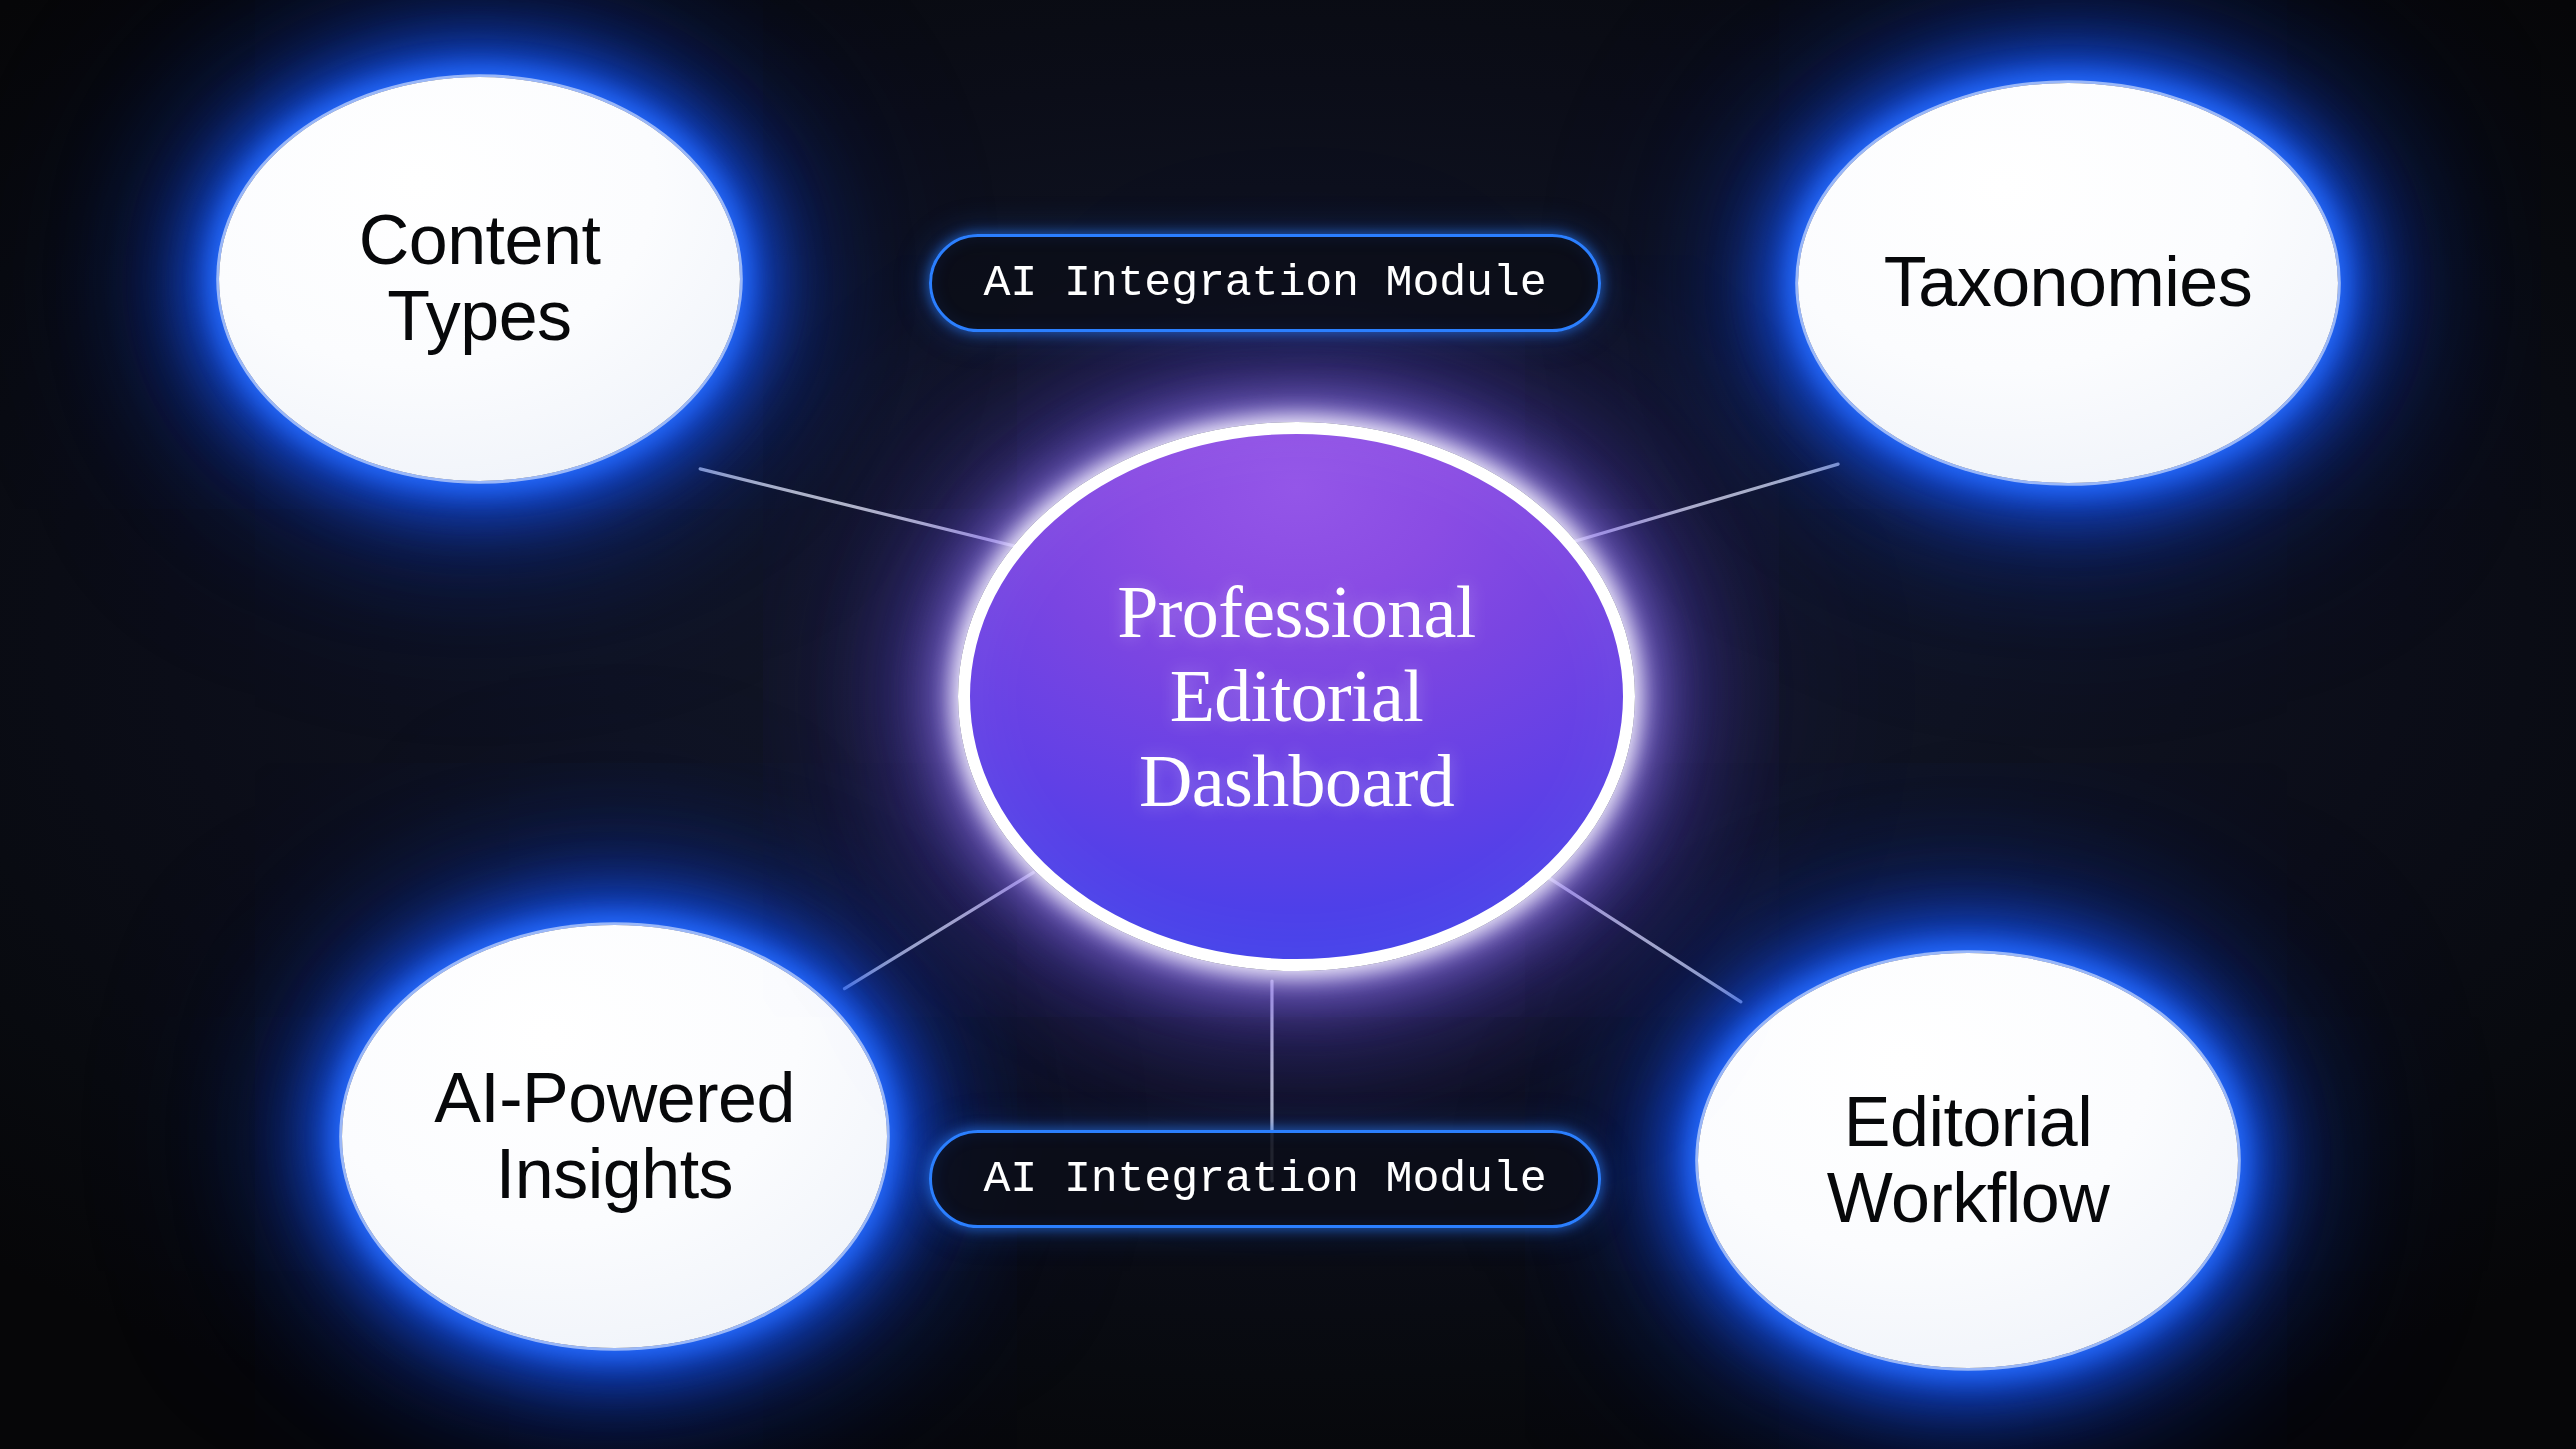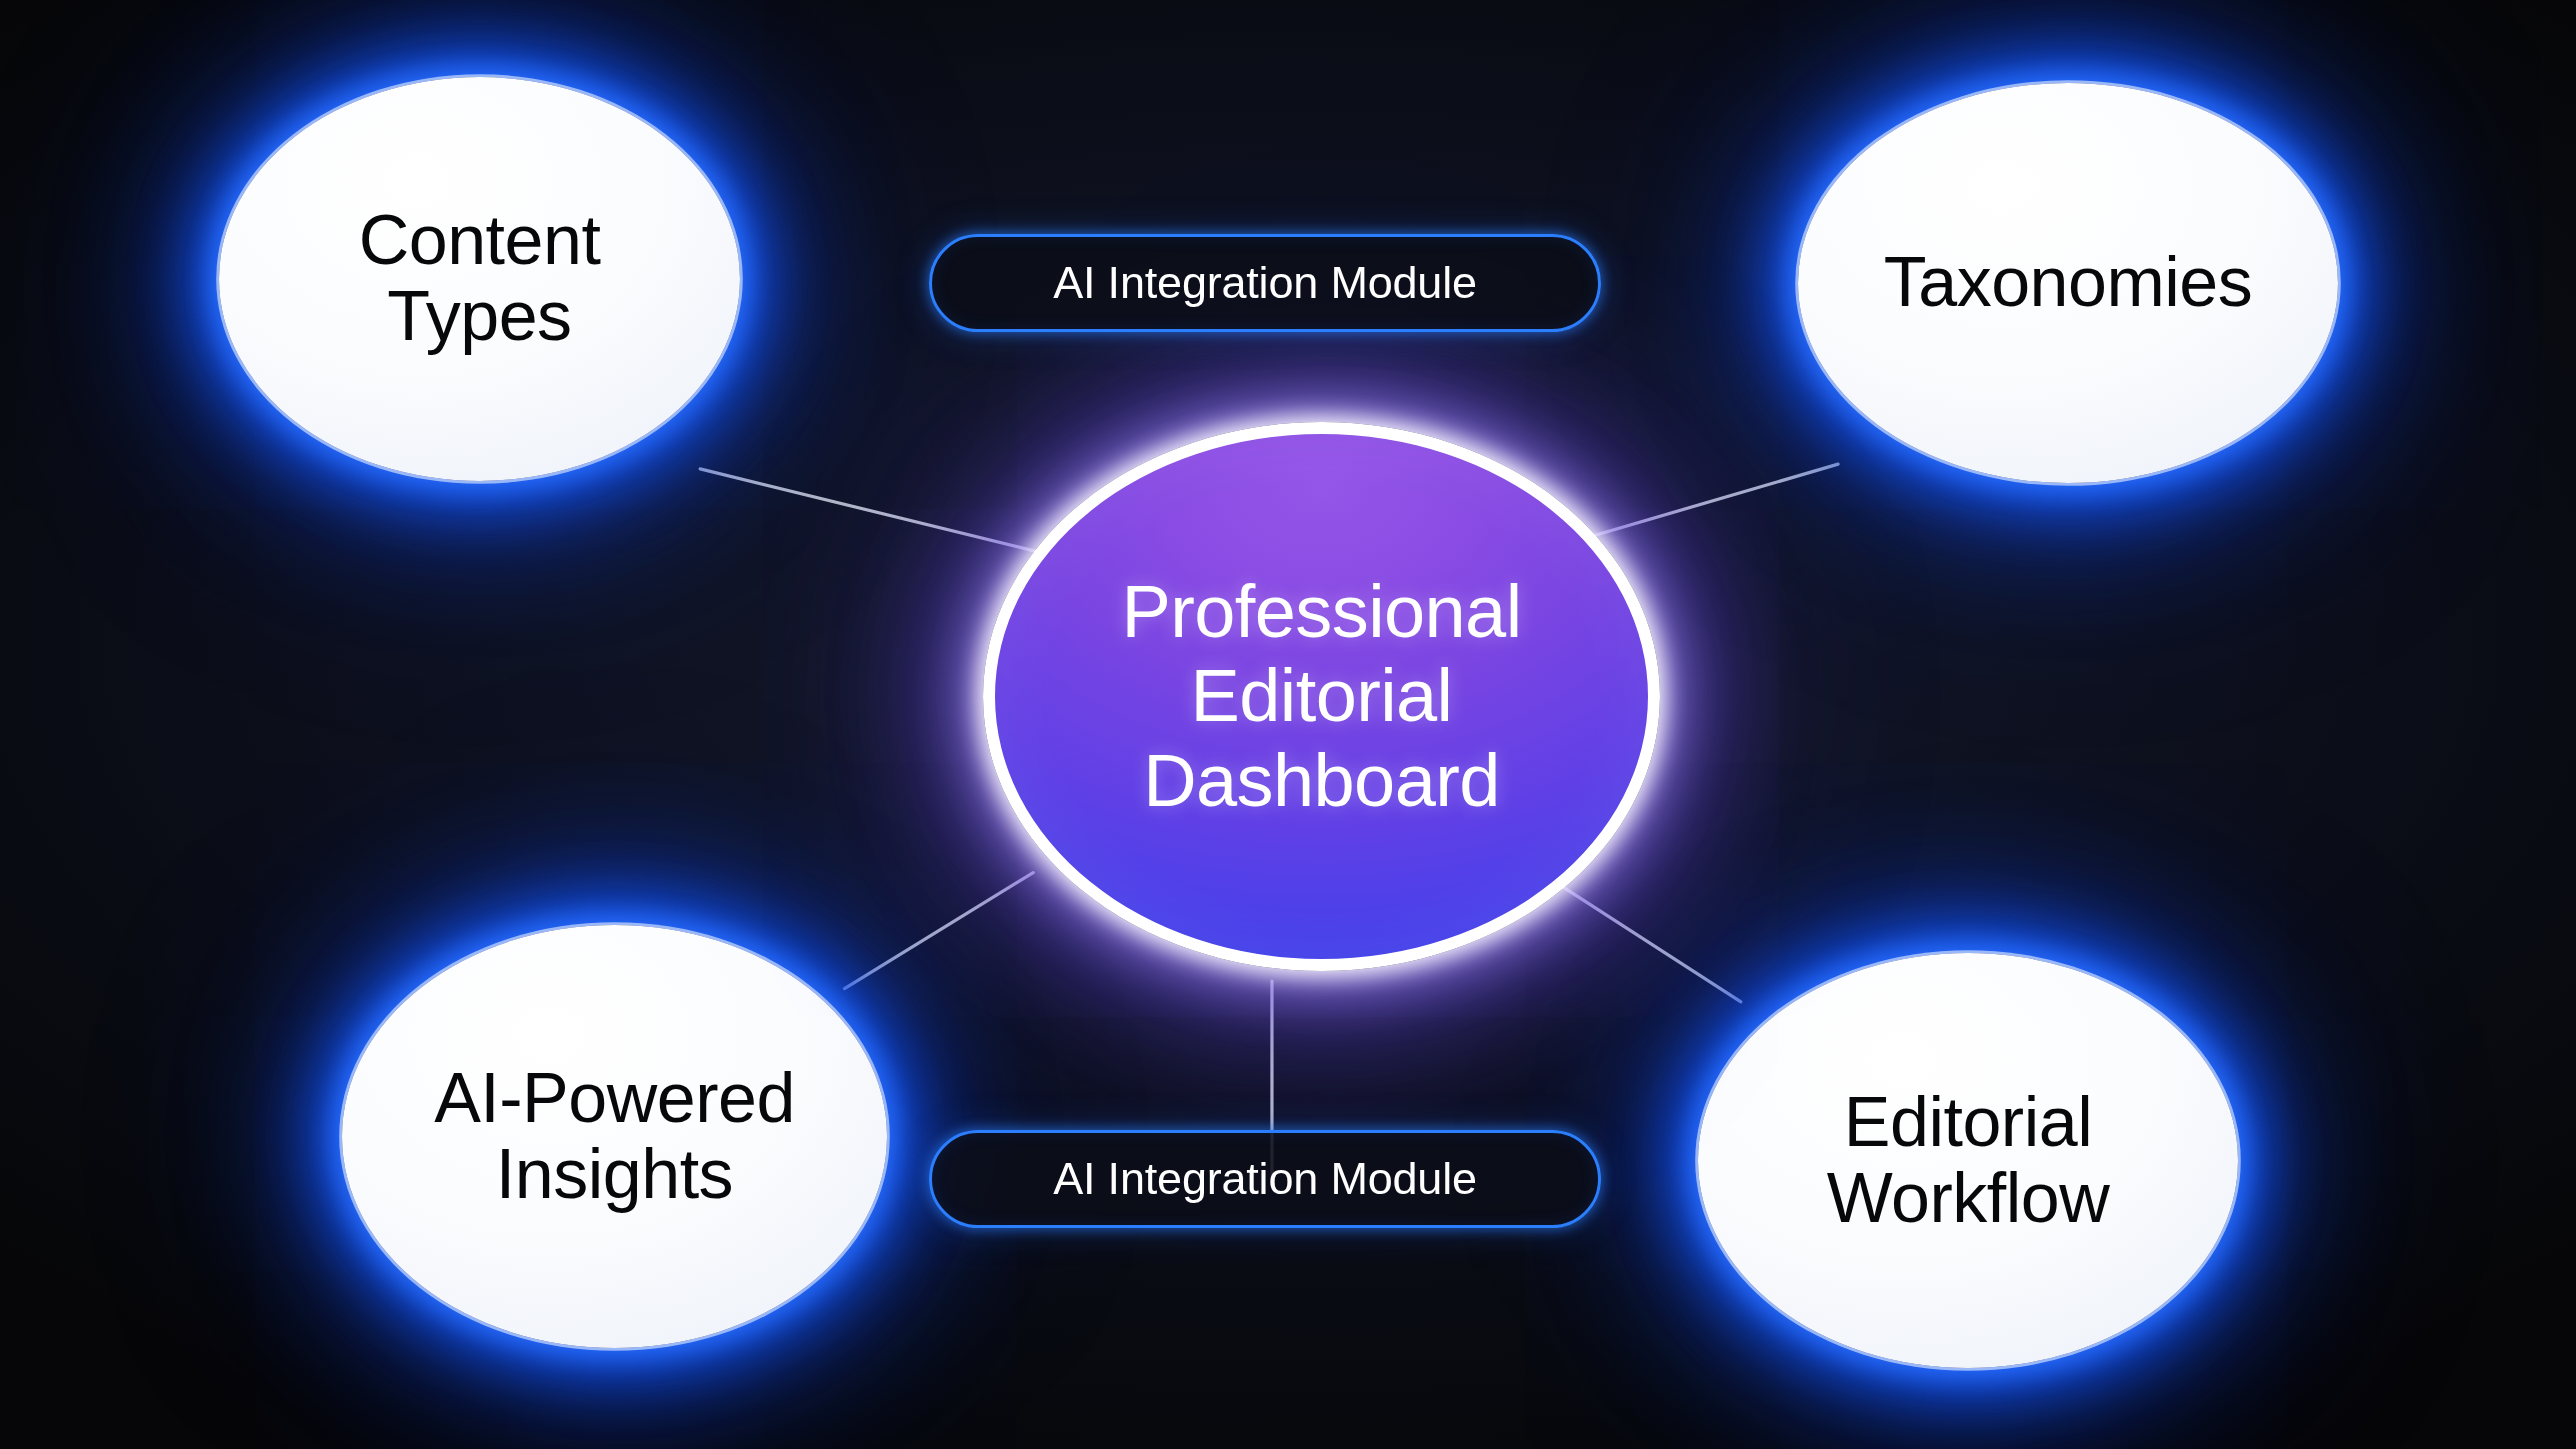--- a/index.html
+++ b/index.html
@@ -70,33 +70,34 @@
   #node-editorial     { left: 1698px; top: 953px; width: 540px; height: 415px; }
 
   #node-content-types .label { font-size: 70px; }
   #node-taxonomies    .label { font-size: 70px; }
   #node-ai-insights   .label { font-size: 70px; }
   #node-editorial     .label { font-size: 70px; }
 
   
   #node-hub {
     z-index: 4;
-    left: 983px;
+    left: 958px;
     top: 422px;
     width: 677px;
     height: 549px;
     background:
       radial-gradient(ellipse 130% 115% at 50% 10%, #9456e8 0%, #8a4ce4 18%, #7a45e2 34%, #6140e6 56%, #4640ea 76%, #3040e8 92%, #2b3de6 100%);
     border: 12.3px solid #ffffff;
     box-shadow:
       0 0 21px 5.7px rgba(255,255,255,0.92),
       0 0 55px 15px rgba(178,150,255,0.72),
       0 0 113px 40px rgba(120,86,250,0.48),
       0 0 208px 75px rgba(84,64,235,0.30),
       inset 0 0 66px 7.5px rgba(255,255,255,0.06);
+    font-family: Liberation Serif, serif;
   }
 
   #node-hub .label {
     color: #ffffff;
     font-size: 74px;
     line-height: 1.14;
     font-weight: 400;
     letter-spacing: -0.6px;
     white-space: pre-line;
     text-shadow: 0 0 17px rgba(255,255,255,0.30);
@@ -115,20 +116,21 @@
     background: rgba(11,14,24,0.88);
     box-shadow:
       0 0 11.3px 1.9px rgba(43,127,255,0.55),
       0 0 32px 5.7px rgba(30,98,230,0.22),
       inset 0 0 17px rgba(30,90,220,0.12);
     color: #ffffff;
     font-size: 45px;
     letter-spacing: -0.2px;
     white-space: nowrap;
     user-select: none;
+    font-family: Liberation Mono, monospace;
   }
 
   #pill-top    { left: 929px; top: 234px;  width: 672px; height: 98px; }
   #pill-bottom { left: 929px; top: 1130px; width: 672px; height: 98px; }
 </style>
 </head>
 <body>
 
 <div id="stage">
 

